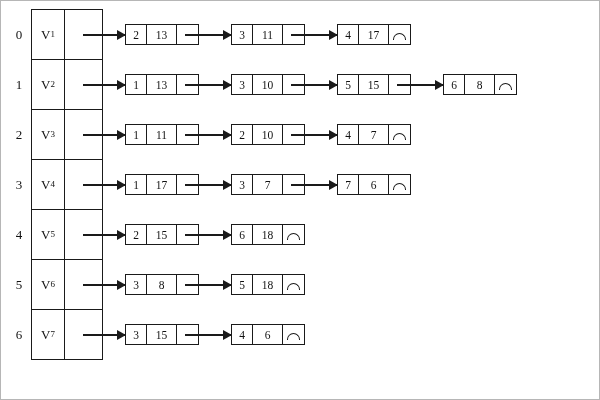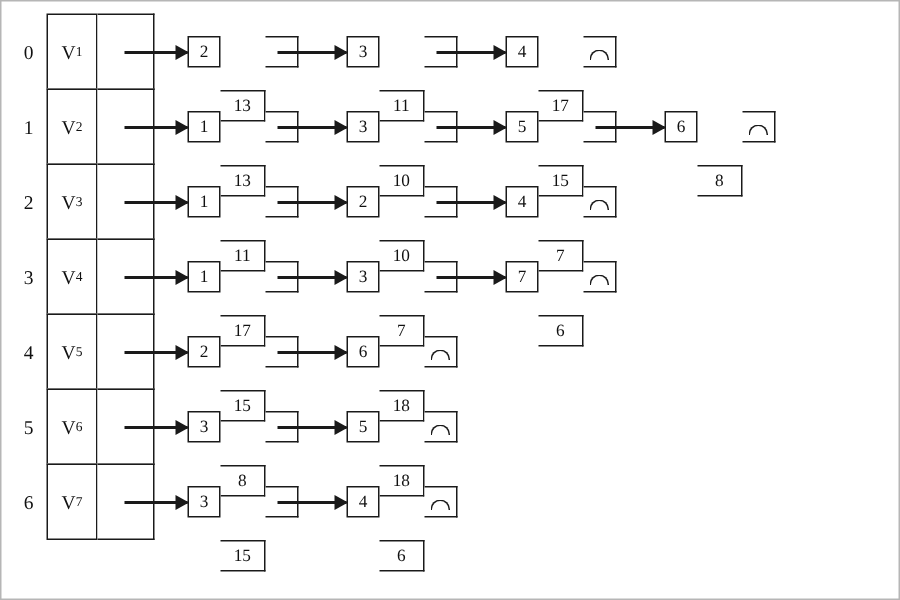--- a/index.html
+++ b/index.html
@@ -33,21 +33,21 @@
     border-top:5px solid transparent;border-bottom:5px solid transparent;
     display:block;
   }
   .node{display:flex;flex:none;height:21px;}
   .ncell{
     box-sizing:border-box;border:1px solid #1a1a1a;background:#fff;
     display:flex;align-items:center;justify-content:center;
     font-size:11.5px;height:21px;
   }
   .ncell.adj{width:22px;}
-  .ncell.wt{width:30px;border-left:none;margin-top:36px;}
+  .ncell.wt{width:30px;border-left:none;}
   .ncell.ptr{width:22px;border-left:none;position:relative;}
   .arc{
     display:block;width:13px;height:7px;box-sizing:border-box;
     border:1.5px solid #1a1a1a;border-bottom:none;
     border-radius:8px 8px 0 0;margin-top:4px;
   }
 </style>
 </head>
 <body>
 

